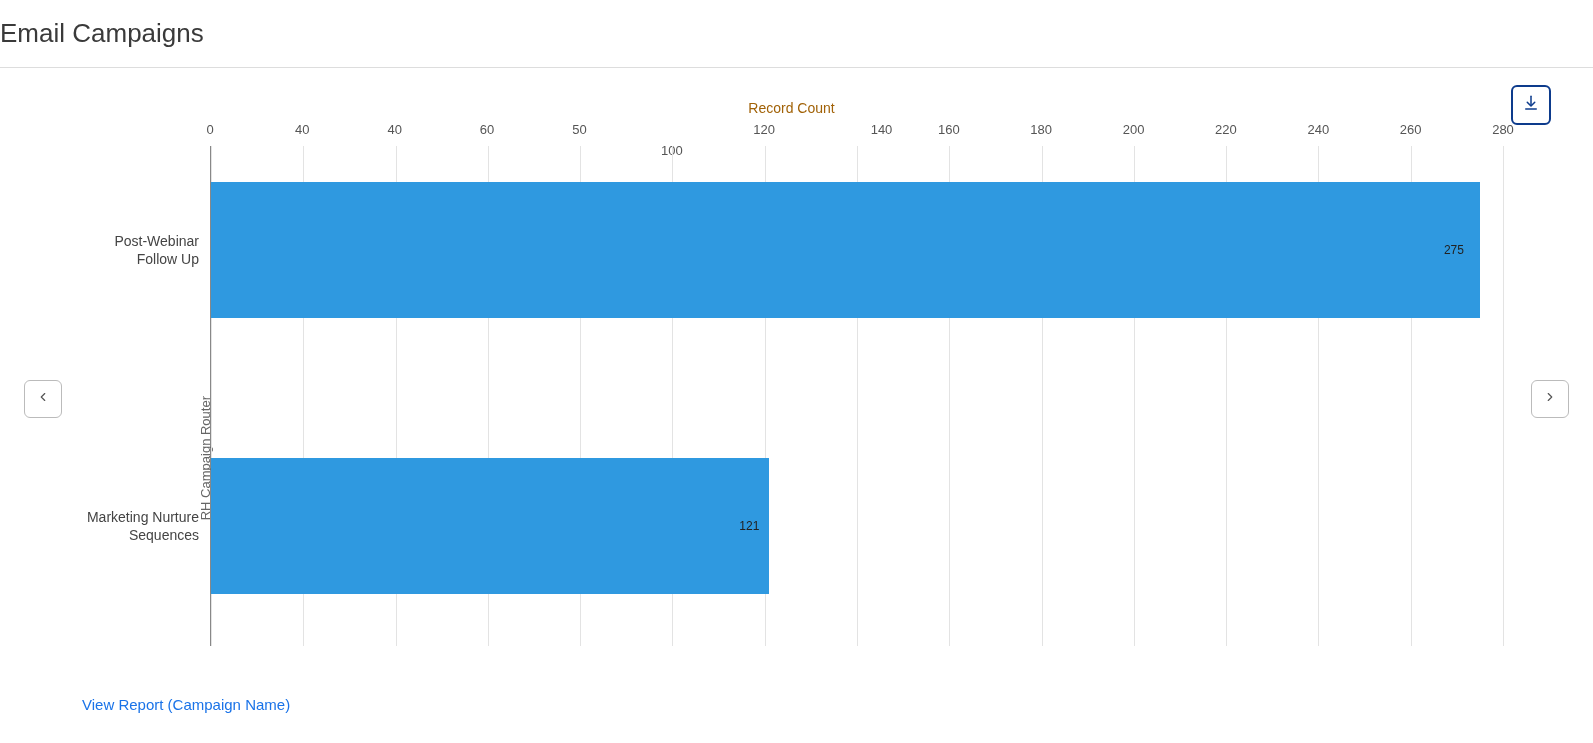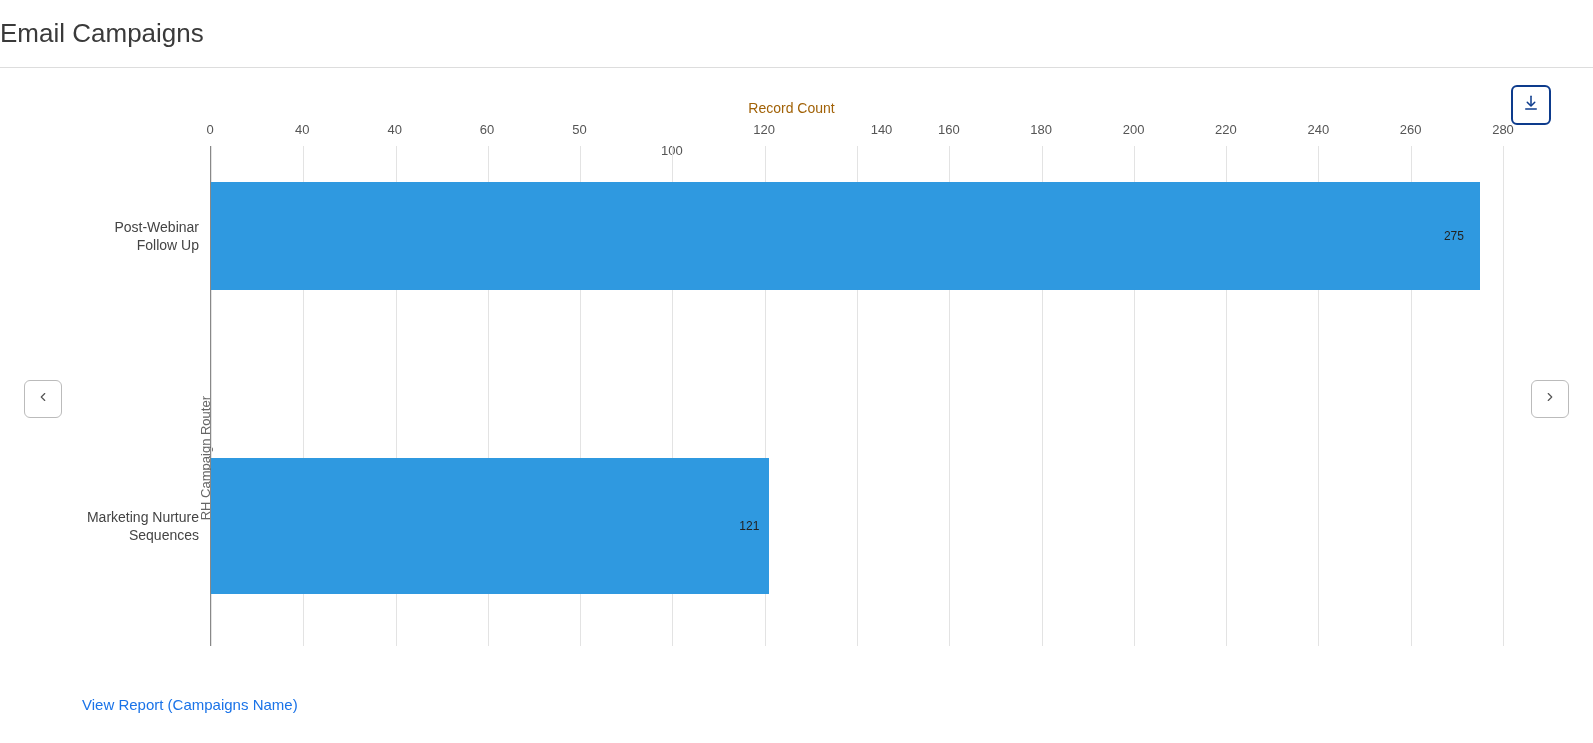--- a/index.html
+++ b/index.html
@@ -118,28 +118,28 @@
           <div class="gridline" style="left: 35.7143%;"></div>
           <div class="gridline" style="left: 42.8571%;"></div>
           <div class="gridline" style="left: 50%;"></div>
           <div class="gridline" style="left: 57.1429%;"></div>
           <div class="gridline" style="left: 64.2857%;"></div>
           <div class="gridline" style="left: 71.4286%;"></div>
           <div class="gridline" style="left: 78.5714%;"></div>
           <div class="gridline" style="left: 85.7143%;"></div>
           <div class="gridline" style="left: 92.8571%;"></div>
           <div class="gridline" style="left: 100%;"></div>
-          <div class="bar-row" style="top: 36px; height: 108px;">
+          <div class="bar-row" style="top: 36px; height: 136px;">
             <div class="bar-label">Post-Webinar Follow Up</div>
             <div class="bar" style="width: 98.2143%; background: rgb(47, 153, 224);"></div>
             <div class="bar-value" style="right: 1.78571%; margin-right: 8px;">275</div>
           </div>
           <div class="bar-row" style="top: 312px; height: 136px; padding-left: 16px;">
             <div class="bar-label">Marketing Nurture Sequences</div>
             <div class="bar" style="width: 43.2143%; background: rgb(47, 153, 224);"></div>
             <div class="bar-value" style="left: 43.2143%; margin-left: -38px;">121</div>
           </div>
         </div>
     </div>
   </div>
 
-  <div class="footer-link">View Report (Campaigns Name)</div>
+  <div class="footer-link">View Report (Campaign Name)</div>
 </div>
 
 </body></html>

